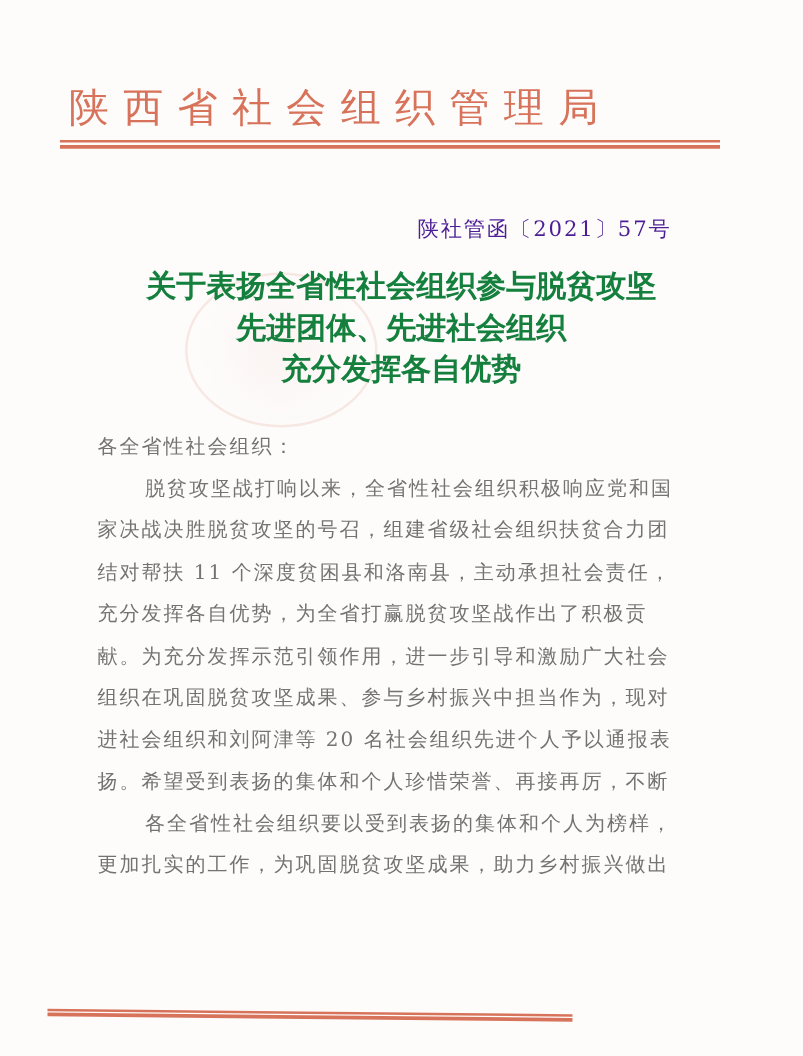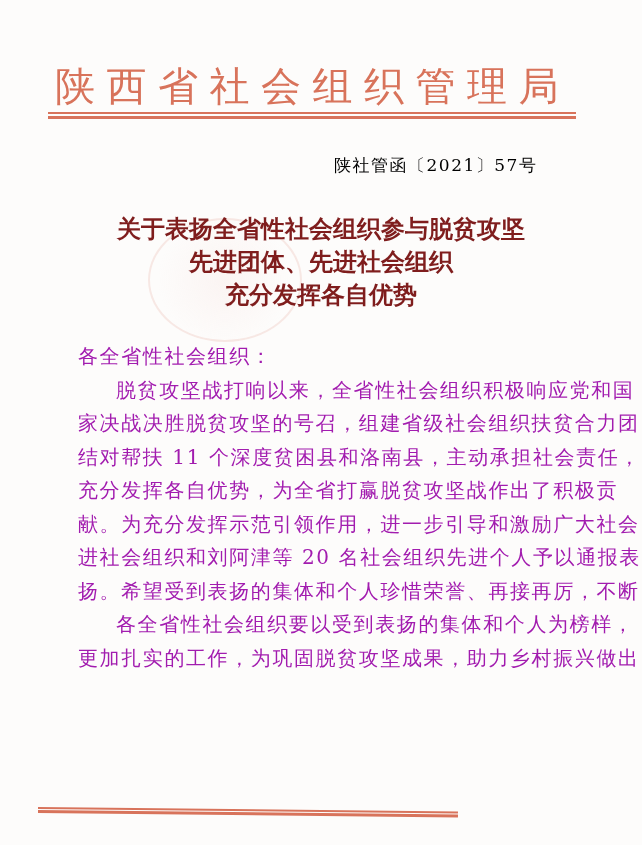--- a/index.html
+++ b/index.html
@@ -2,40 +2,40 @@
 <html><head>
 <meta charset="utf-8">
 <style>
   html, body { margin: 0; padding: 0; }
   body {
     width: 642px; height: 845px; background: #fdfcfb; position: relative; overflow: hidden;
     font-family: "DejaVu Serif", "Liberation Serif", serif; color: #2e2e2e;
   }
   .agency {
     position: absolute; left: 55px; top: 63px; width: 520px;
-    font-family: "DejaVu Serif", serif; font-size: 40px; color: #d8735b;
+    font-family: "DejaVu Serif", serif; font-size: 32px; color: #d8735b;
     letter-spacing: 11.5px; white-space: nowrap; line-height: 46px;
   }
   .rule-top-a { position: absolute; left: 48px; top: 112px; width: 418px; height: 2px; background: #d8735b; }
   .rule-top-b { position: absolute; left: 48px; top: 116px; width: 418px; height: 3px; background: #d8735b; }
   .docno {
-    position: absolute; left: 334px; top: 154px; font-size: 17px; color: #000000; letter-spacing: 1.5px; white-space: nowrap;
+    position: absolute; left: 334px; top: 172px; font-size: 17px; color: #4c1d95; letter-spacing: 1.5px; white-space: nowrap;
   }
   .seal {
     position: absolute; left: 148px; top: 218px; width: 150px; height: 120px; border-radius: 50%;
     border: 2px solid rgba(230,170,160,0.25); background: radial-gradient(circle, rgba(240,200,195,0.15), rgba(255,255,255,0) 70%);
   }
   .title {
     position: absolute; left: 0; width: 642px; top: 212px; text-align: center;
-    font-family: "DejaVu Serif", serif; font-weight: bold; font-size: 24px; line-height: 33px; color: #7f1d1d;
+    font-family: "DejaVu Serif", serif; font-weight: bold; font-size: 24px; line-height: 33px; color: #15803d;
   }
   .title div { white-space: nowrap; }
   .body {
-    position: absolute; left: 78px; top: 340px; width: 500px; font-size: 20px; line-height: 33.5px;
-    color: #a21caf; letter-spacing: 1.6px;
+    position: absolute; left: 78px; top: 340px; width: 500px; font-size: 16px; line-height: 33.5px;
+    color: #737373; letter-spacing: 1.6px;
   }
   .body .line { white-space: nowrap; height: 33.5px; }
   .body .indent { padding-left: 38px; }
   .rule-bot-a { position: absolute; left: 38px; top: 807px; width: 420px; height: 1.5px; background: #d8735b; transform: rotate(0.6deg); transform-origin: left; }
   .rule-bot-b { position: absolute; left: 38px; top: 810px; width: 420px; height: 3px; background: #d8735b; transform: rotate(0.6deg); transform-origin: left; }
 </style>
 </head>
 <body>
 
 <div>
@@ -53,20 +53,21 @@
     <div>充分发挥各自优势</div>
   </div>
 
   <div class="body">
     <div class="line">各全省性社会组织：</div>
     <div class="line indent">脱贫攻坚战打响以来，全省性社会组织积极响应党和国</div>
     <div class="line">家决战决胜脱贫攻坚的号召，组建省级社会组织扶贫合力团</div>
     <div class="line">结对帮扶 11 个深度贫困县和洛南县，主动承担社会责任，</div>
     <div class="line">充分发挥各自优势，为全省打赢脱贫攻坚战作出了积极贡</div>
     <div class="line">献。为充分发挥示范引领作用，进一步引导和激励广大社会</div>
+    <div class="line">组织在巩固脱贫攻坚成果、参与乡村振兴中担当作为，现对</div>
     <div class="line">进社会组织和刘阿津等 20 名社会组织先进个人予以通报表</div>
     <div class="line">扬。希望受到表扬的集体和个人珍惜荣誉、再接再厉，不断</div>
     <div class="line indent">各全省性社会组织要以受到表扬的集体和个人为榜样，</div>
     <div class="line">更加扎实的工作，为巩固脱贫攻坚成果，助力乡村振兴做出</div>
   </div>
 
   <div class="rule-bot-a" style="width:420px;"></div>
   <div class="rule-bot-b" style="width:420px;"></div>
 </div>
 

